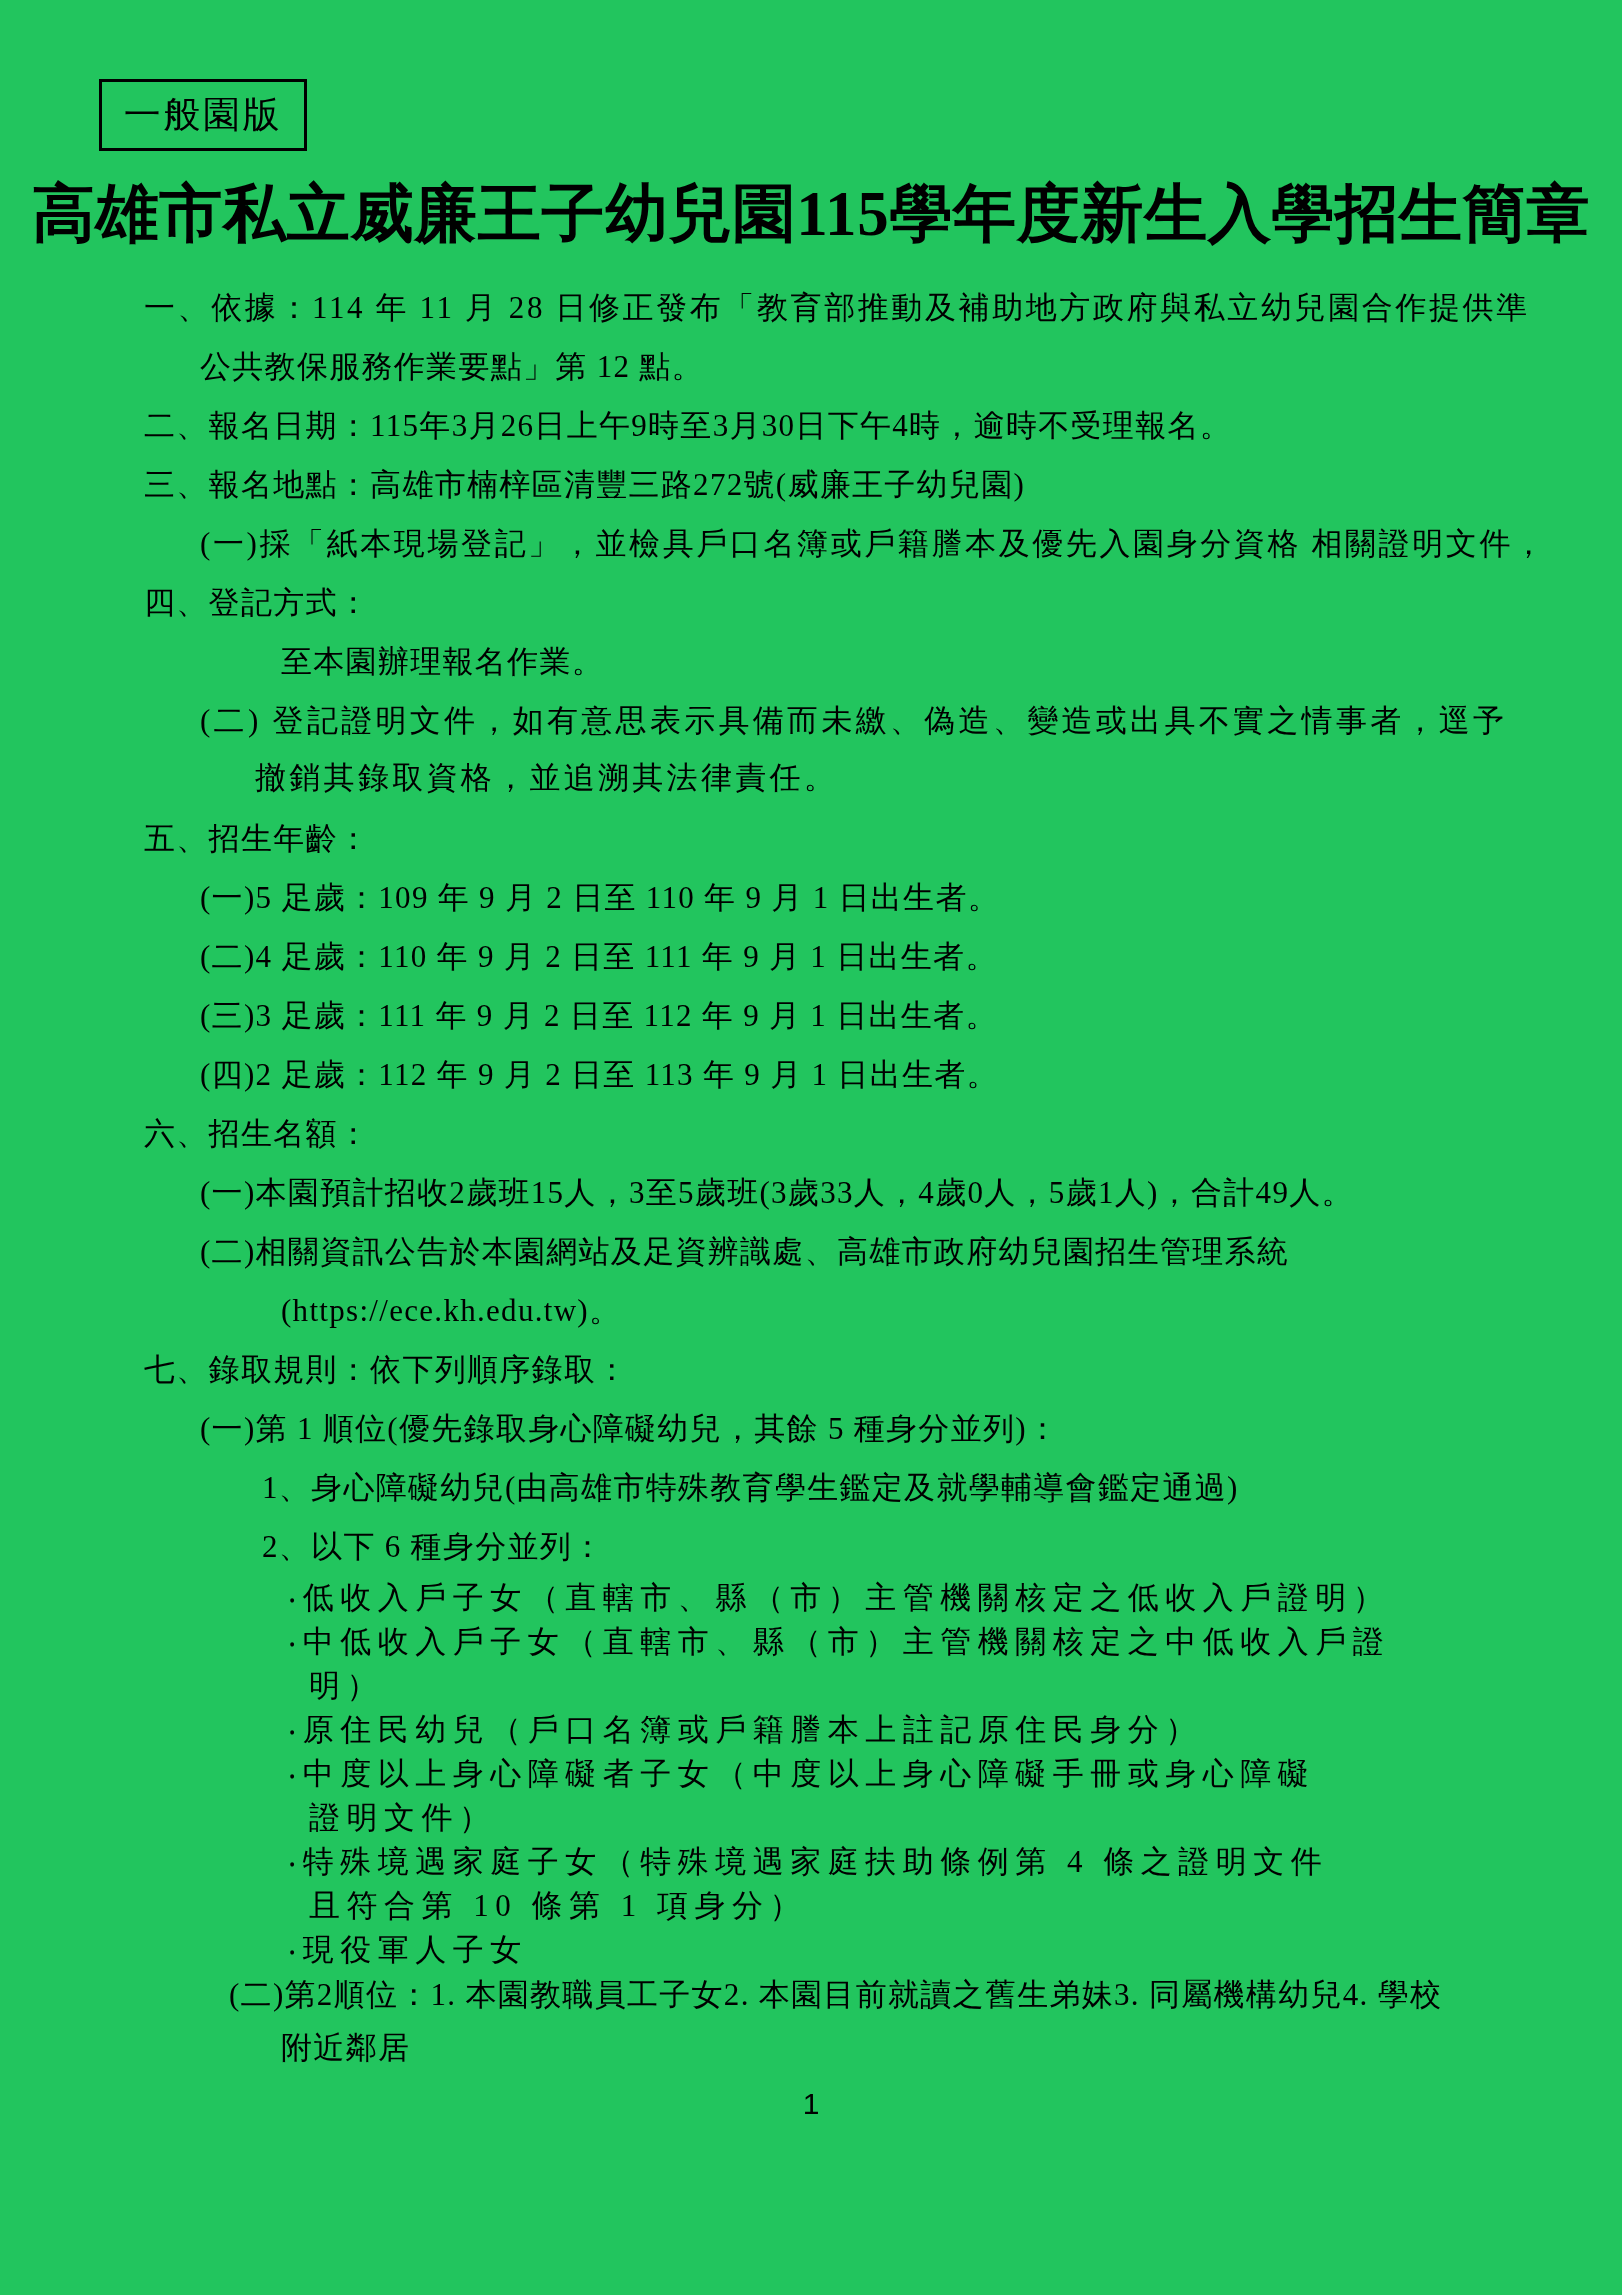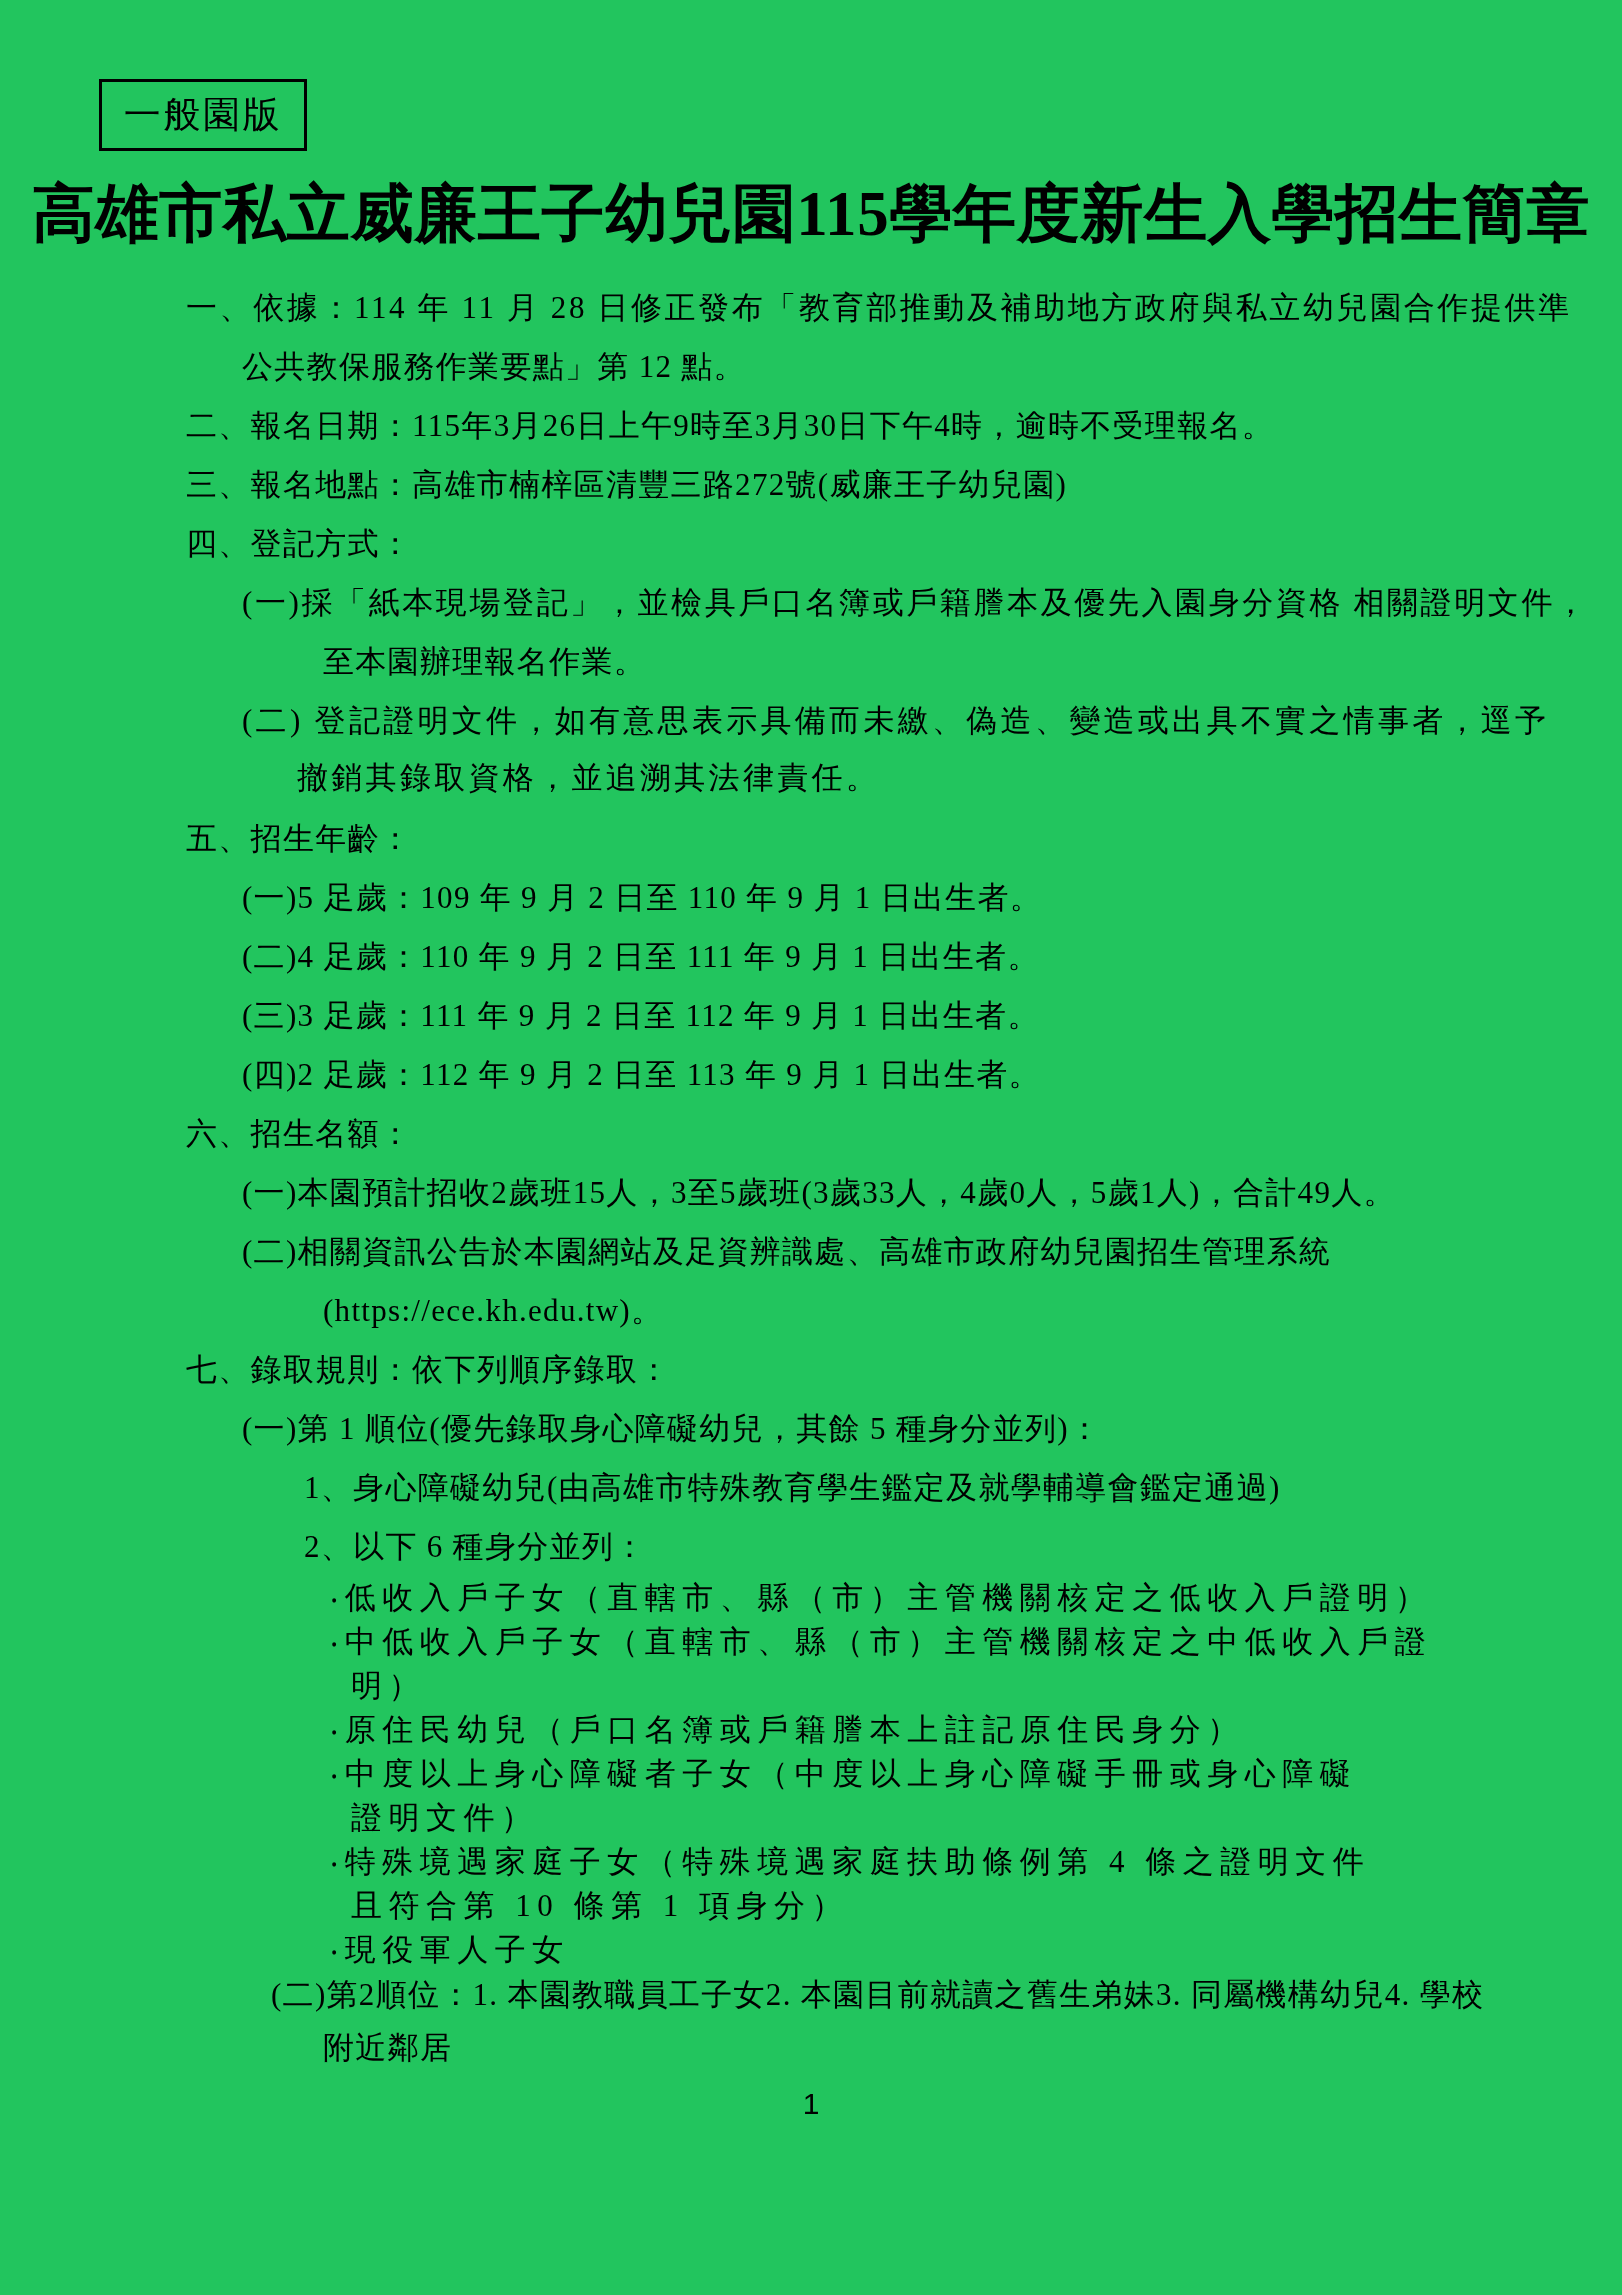--- a/index.html
+++ b/index.html
@@ -21,21 +21,20 @@
   }
   .title{
     position:absolute;top:171px;left:0;width:100%;
     text-align:center;
     font-size:63px;font-weight:600;
     letter-spacing:0.7px;white-space:nowrap;
   }
   .content{
     position:absolute;top:278px;left:0;width:1294px;
     font-size:31px;
-    padding-left:42px;
   }
   .line{
     line-height:59px;height:59px;
     white-space:nowrap;
     letter-spacing:1.3px;
   }
   .tight{line-height:44px;height:44px;letter-spacing:6.5px;}
   .sp{letter-spacing:3.3px;}
   .sp2{letter-spacing:2.6px;}
   .h70{line-height:46px;height:46px;}
@@ -60,22 +59,22 @@
 
   <div class="badge">一般園版</div>
 
   <div class="title">高雄市私立威廉王子幼兒園115學年度新生入學招生簡章</div>
 
   <div class="content">
     <div class="line ind-a sp2">一、依據：114 年 11 月 28 日修正發布「教育部推動及補助地方政府與私立幼兒園合作提供準</div>
     <div class="line ind-b">公共教保服務作業要點」第 12 點。</div>
     <div class="line ind-a">二、報名日期：115年3月26日上午9時至3月30日下午4時，逾時不受理報名。</div>
     <div class="line ind-a">三、報名地點：高雄市楠梓區清豐三路272號(威廉王子幼兒園)</div>
+    <div class="line ind-b sp2">(一)採「紙本現場登記」，並檢具戶口名簿或戶籍謄本及優先入園身分資格 相關證明文件，</div>
     <div class="line ind-a">四、登記方式：</div>
-    <div class="line ind-b sp2">(一)採「紙本現場登記」，並檢具戶口名簿或戶籍謄本及優先入園身分資格 相關證明文件，</div>
     <div class="line ind-c">至本園辦理報名作業。</div>
     <div class="line ind-b sp">(二) 登記證明文件，如有意思表示具備而未繳、偽造、變造或出具不實之情事者，逕予</div>
     <div class="line ind-c2 sp">撤銷其錄取資格，並追溯其法律責任。</div>
     <div class="line ind-a">五、招生年齡：</div>
     <div class="line ind-b">(一)5 足歲：109 年 9 月 2 日至 110 年 9 月 1 日出生者。</div>
     <div class="line ind-b">(二)4 足歲：110 年 9 月 2 日至 111 年 9 月 1 日出生者。</div>
     <div class="line ind-b">(三)3 足歲：111 年 9 月 2 日至 112 年 9 月 1 日出生者。</div>
     <div class="line ind-b">(四)2 足歲：112 年 9 月 2 日至 113 年 9 月 1 日出生者。</div>
     <div class="line ind-a">六、招生名額：</div>
     <div class="line ind-b">(一)本園預計招收2歲班15人，3至5歲班(3歲33人，4歲0人，5歲1人)，合計49人。</div>

